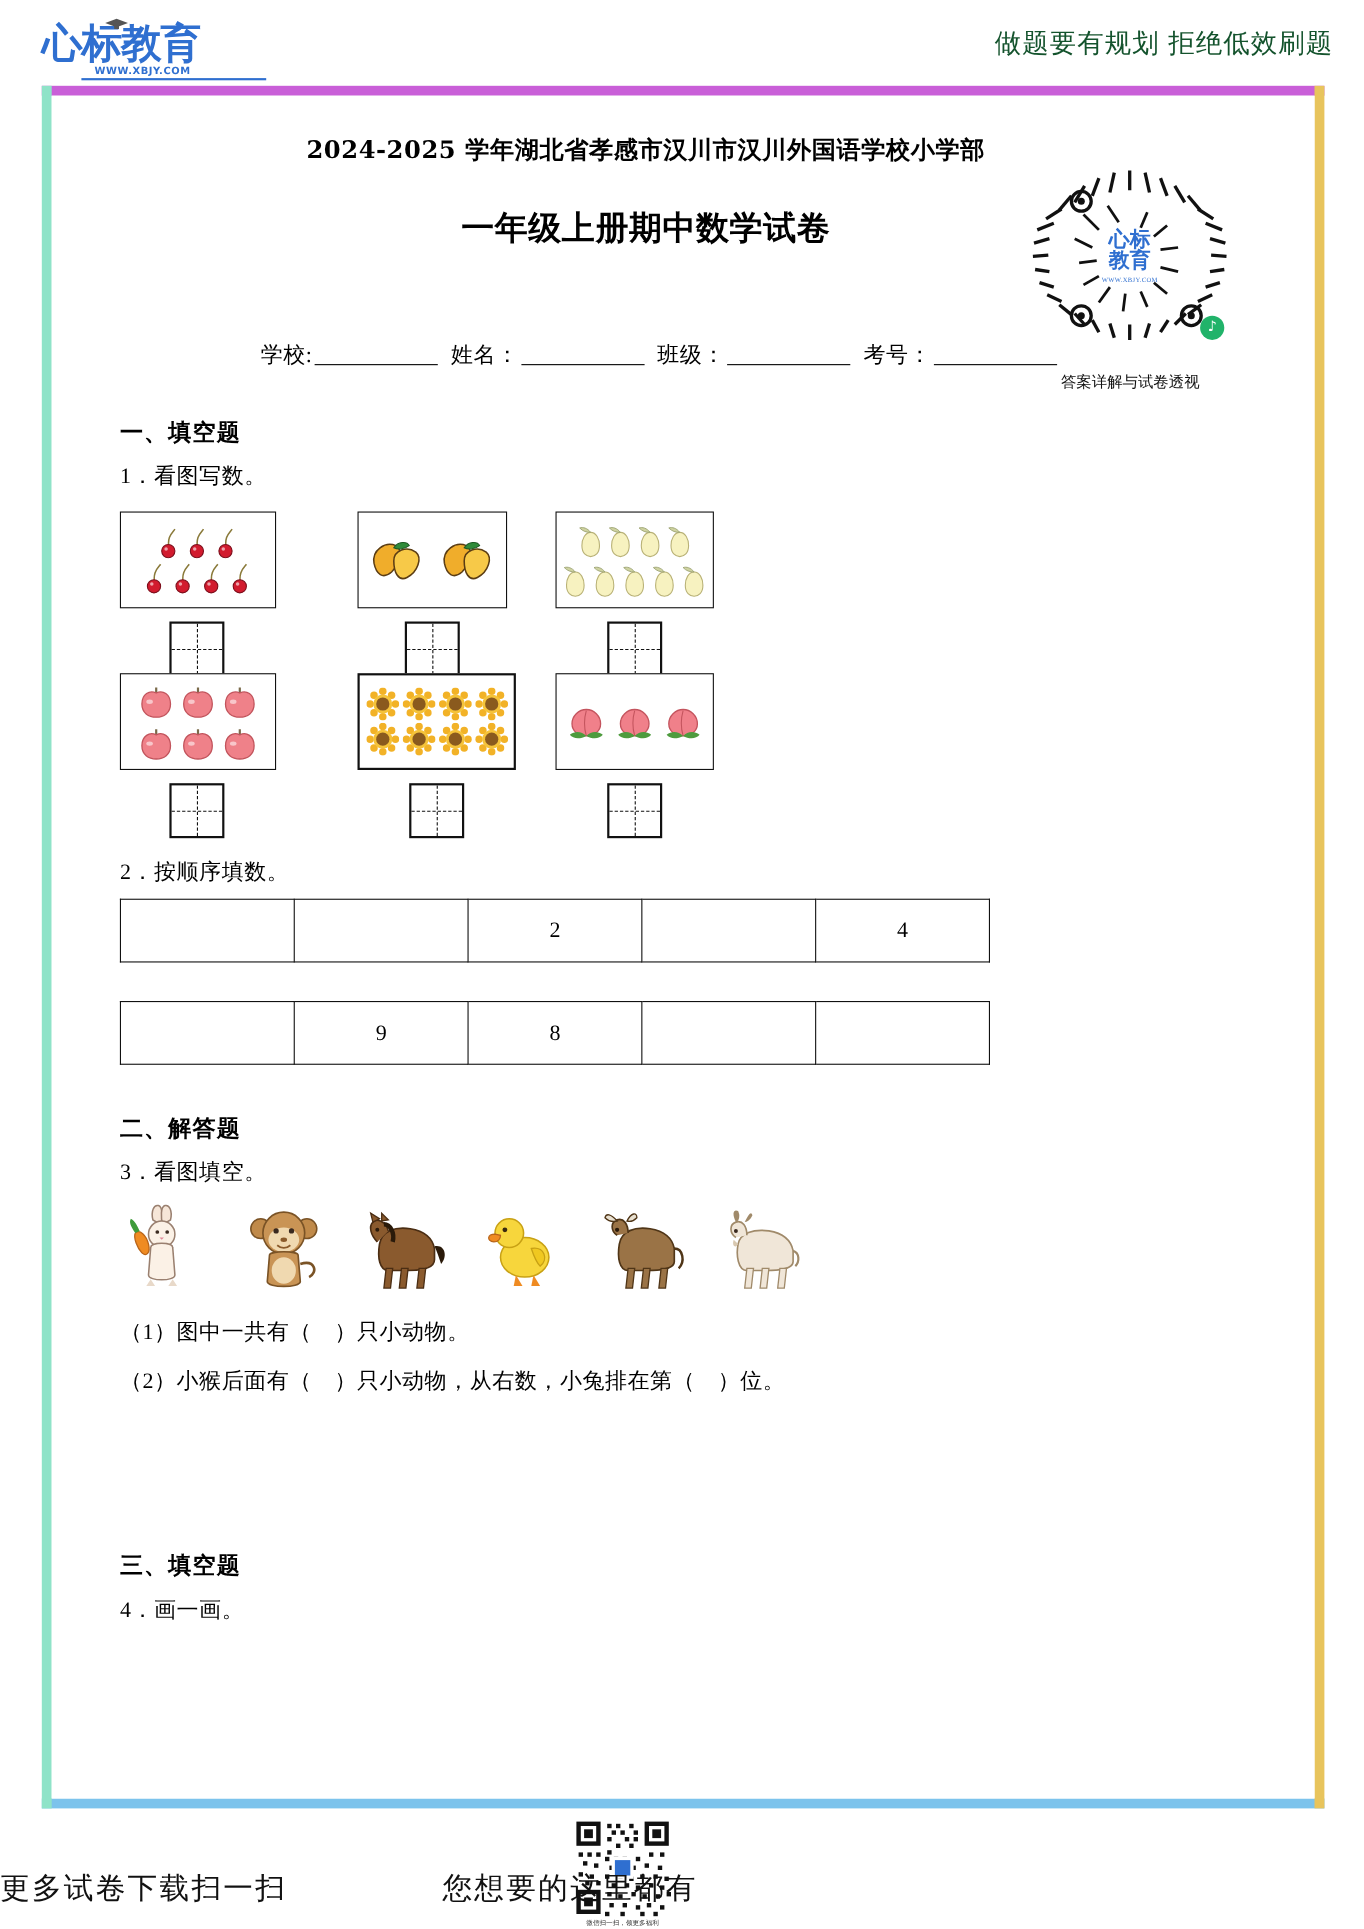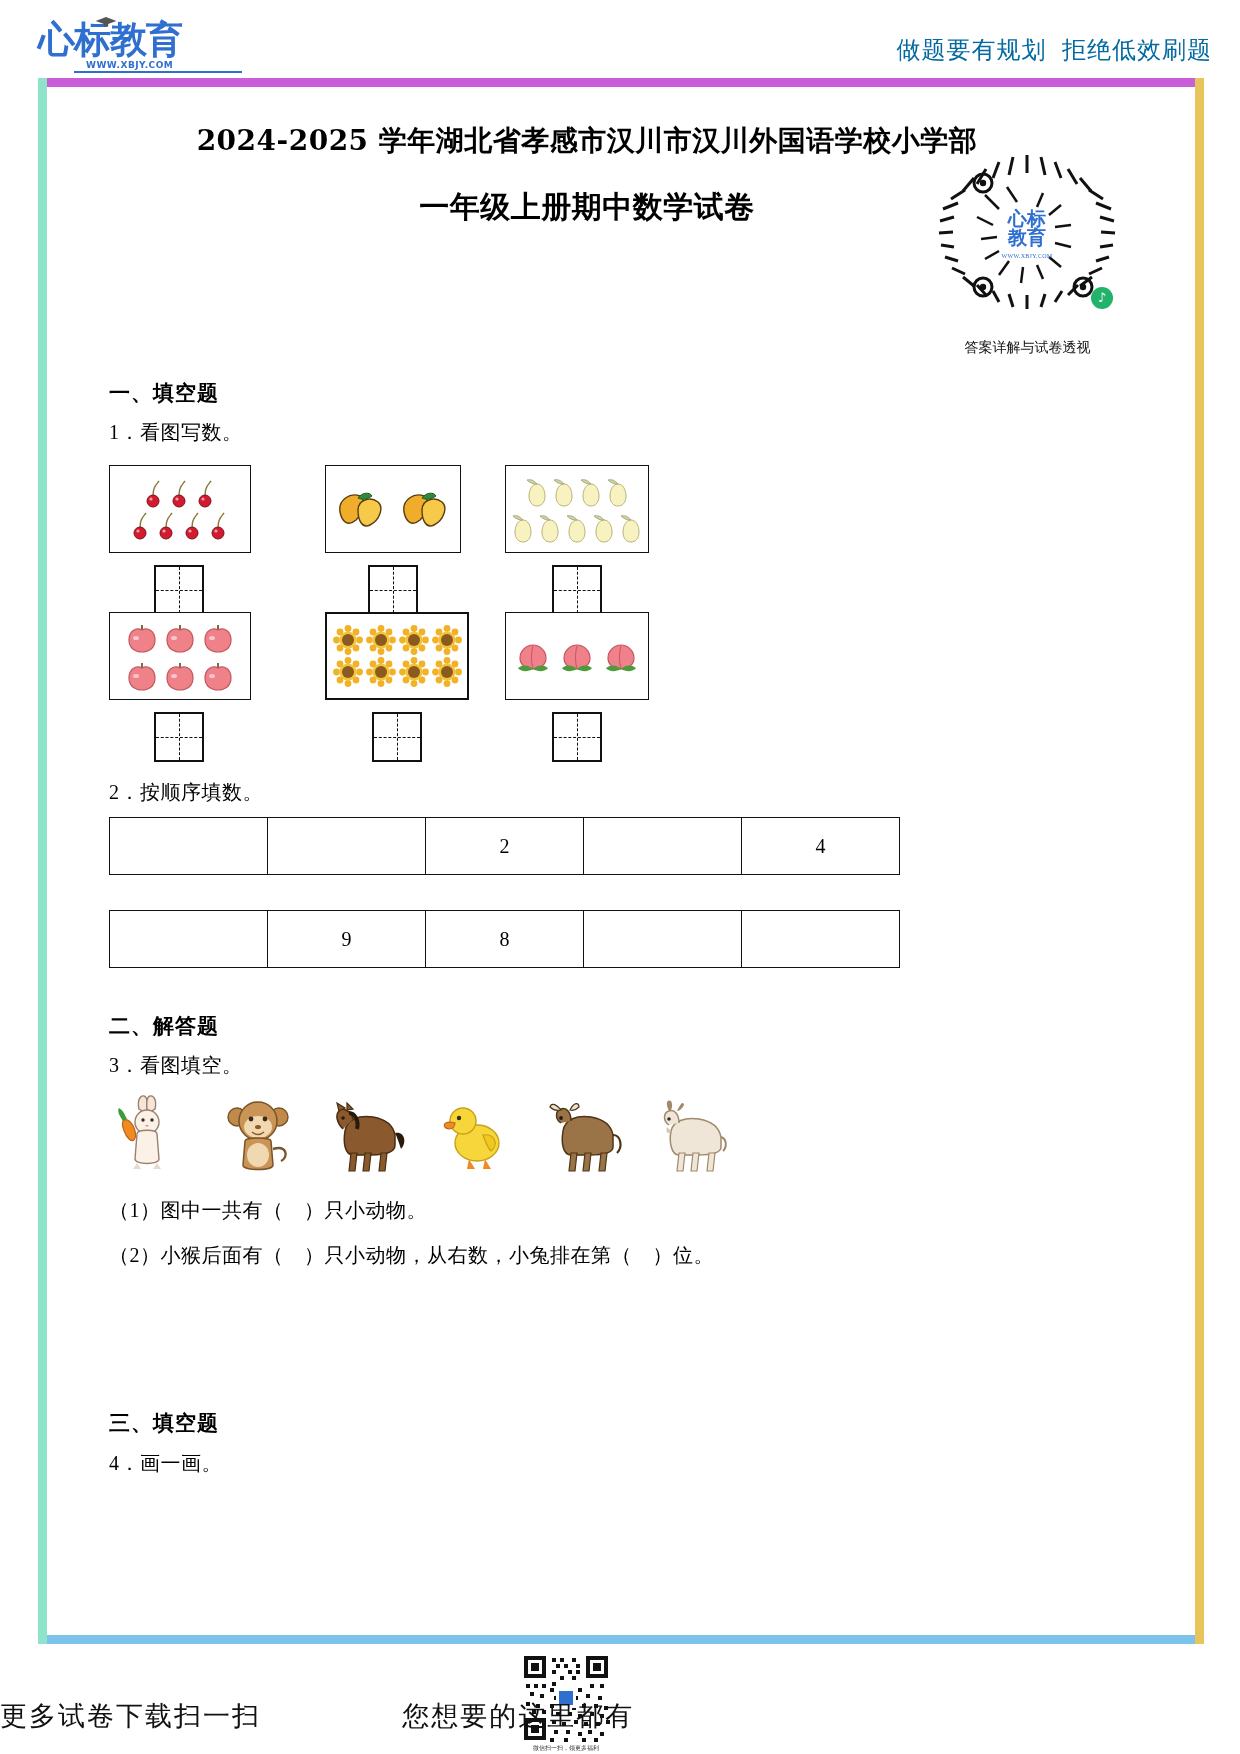--- a/index.html
+++ b/index.html
@@ -30,23 +30,23 @@
   }
   .logo-url{
     position:absolute;left:48px;top:40px;
     font-family:"DejaVu Sans",sans-serif;
     font-size:9px;color:#2f6fd0;letter-spacing:.5px;font-weight:bold;
   }
   .logo-underline{
     position:absolute;left:36px;top:51px;width:168px;height:2px;background:#2f6fd0;
   }
   .tagline{
-    position:absolute;right:28px;top:34px;
-    font-size:24px;letter-spacing:1px;color:#0369a1;
-    font-family:Liberation Mono, monospace;
+    position:absolute;right:28px;top:23px;
+    font-size:24px;letter-spacing:1px;color:#14532d;
+    font-family:Liberation Sans, sans-serif;
   }
 
   
   .page-frame{
     position:absolute;left:38px;top:78px;width:1166px;height:1566px;
   }
   .fr-top{position:absolute;left:0;top:0;width:1166px;height:9px;background:#c martial;}
   .fr-top{background:#c95fd8;}
   .fr-bottom{position:absolute;left:0;bottom:0;width:1166px;height:9px;background:#7cc3ec;}
   .fr-left{position:absolute;left:0;top:0;width:9px;height:1566px;background:#8fe3c8;}
@@ -55,21 +55,21 @@
   .paper{
     position:absolute;left:9px;top:9px;width:1148px;height:1548px;
     background:#fff;
   }
 
   
   .title1,.title2{
     text-align:center;font-weight:bold;color:#000;
     font-family:"DejaVu Serif","Liberation Serif",serif;
   }
-  .title1{position:absolute;left:0;top:35px;width:1080px;font-size:28px;letter-spacing:.5px;}
+  .title1{position:absolute;left:0;top:35px;width:1080px;font-size:22px;letter-spacing:.5px;}
   .title2{position:absolute;left:0;top:100px;width:1080px;font-size:30px;letter-spacing:.5px;}
 
   
   .qr-wrap{position:absolute;left:890px;top:60px;width:180px;height:180px;}
   .qr-caption{
     position:absolute;left:873px;top:252px;width:215px;text-align:center;
     font-size:14px;color:#111;font-family:"DejaVu Sans","Liberation Sans",sans-serif;
   }
   .qr-center{
     position:absolute;left:50%;top:50%;transform:translate(-50%,-50%);
@@ -246,20 +246,23 @@
       </svg>
       <div class="qr-center">
         <span class="l1">心标</span>
         <span class="l2">教育</span>
         <span class="l3">WWW.XBJY.COM</span>
       </div>
       <div class="qr-dot">♪</div>
     </div>
     <div class="qr-caption">答案详解与试卷透视</div>
 
+    <div class="info-line">
+      <span>学校:</span><span class="blank"></span><span class="lbl">姓名：</span><span class="blank"></span><span class="lbl">班级：</span><span class="blank"></span><span class="lbl">考号：</span><span class="blank"></span>
+    </div>
 
     <div class="sec-head" style="top:292px;">一、填空题</div>
     <div class="q-text" style="top:332px;">1．看图写数。</div>
 
     <div class="pic-box" style="left:62px;top:378px;width:142px;height:88px;">
       <div class="pic-grid">
         <div class="pic-row">
           <svg width="22" height="30" viewBox="0 0 22 30">
               <path d="M11 22 C8 10 14 6 16 3" stroke="#8a7a3a" stroke-width="1.4" fill="none"></path>
               <circle cx="10" cy="23" r="6" fill="#d21b2e" stroke="#7d0f1c" stroke-width="1"></circle>

